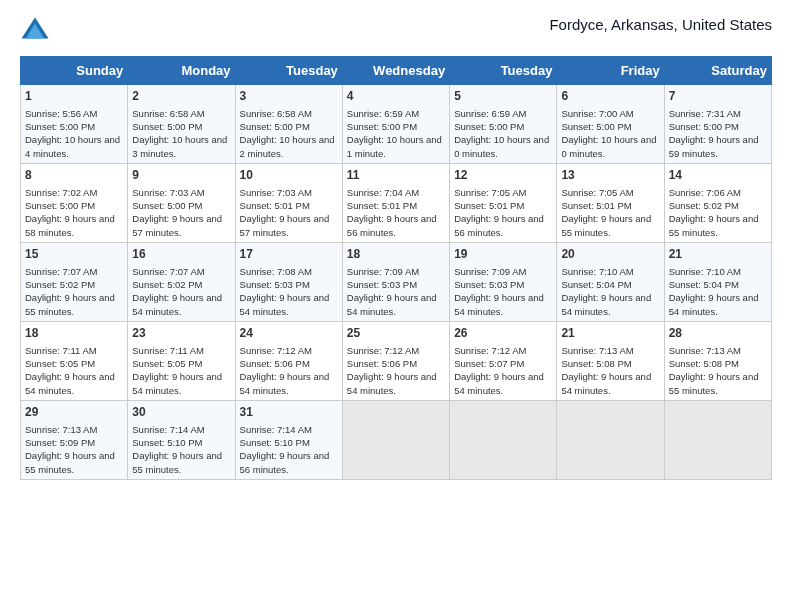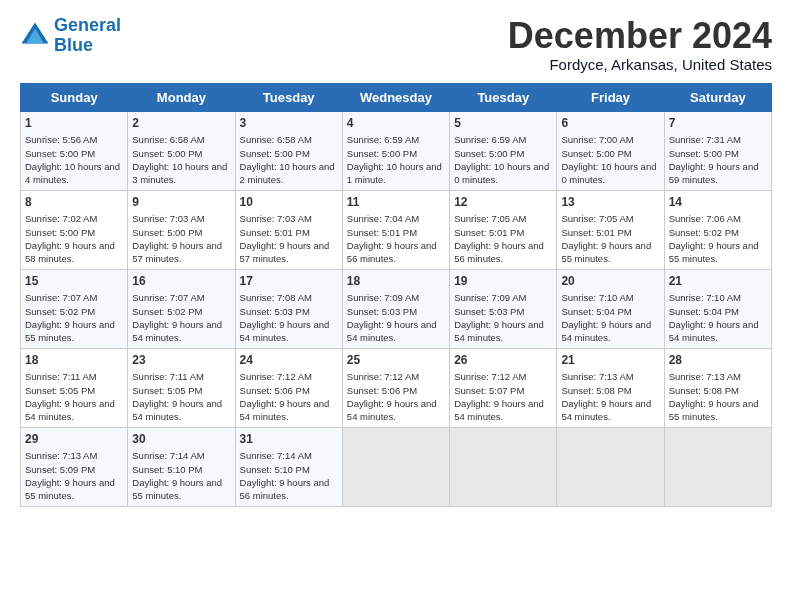--- a/index.html
+++ b/index.html
@@ -55,21 +55,21 @@
       width: 100%;
       border-collapse: collapse;
       table-layout: fixed;
     }
     th {
       background-color: #2a6db5;
       color: #fff;
       font-size: 13px;
       font-weight: bold;
       padding: 6px 4px;
-      text-align: center;
+      text-align: right;
       border: 1px solid #2a6db5;
     }
     td {
       vertical-align: top;
       font-size: 9.5px;
       color: #333;
       padding: 3px 4px;
       border: 1px solid #ccc;
       line-height: 1.4;
     }
@@ -92,27 +92,22 @@
 </head>
 <body>
 
 <div class="page">
   <div class="header-area">
     <div class="logo">
       <svg class="logo-icon" viewBox="0 0 40 40" xmlns="http://www.w3.org/2000/svg">
         <polygon points="20,2 38,30 2,30" fill="#1a6fb0"></polygon>
         <polygon points="20,10 32,30 8,30" fill="#4da6e0"></polygon>
       </svg>
-      <div class="logo-text">
-        <div><span>General</span></div>
-        <div><span style="color:#1a6fb0;">Blue</span></div>
-      </div>
     </div>
     <div class="title-area">
-      <div class="main-title">December 2024</div>
       <div class="subtitle">Fordyce, Arkansas, United States</div>
     </div>
   </div>
 
   <table>
     <thead>
       <tr id="header-row">
           <th>Sunday</th>
           <th>Monday</th>
           <th>Tuesday</th>

